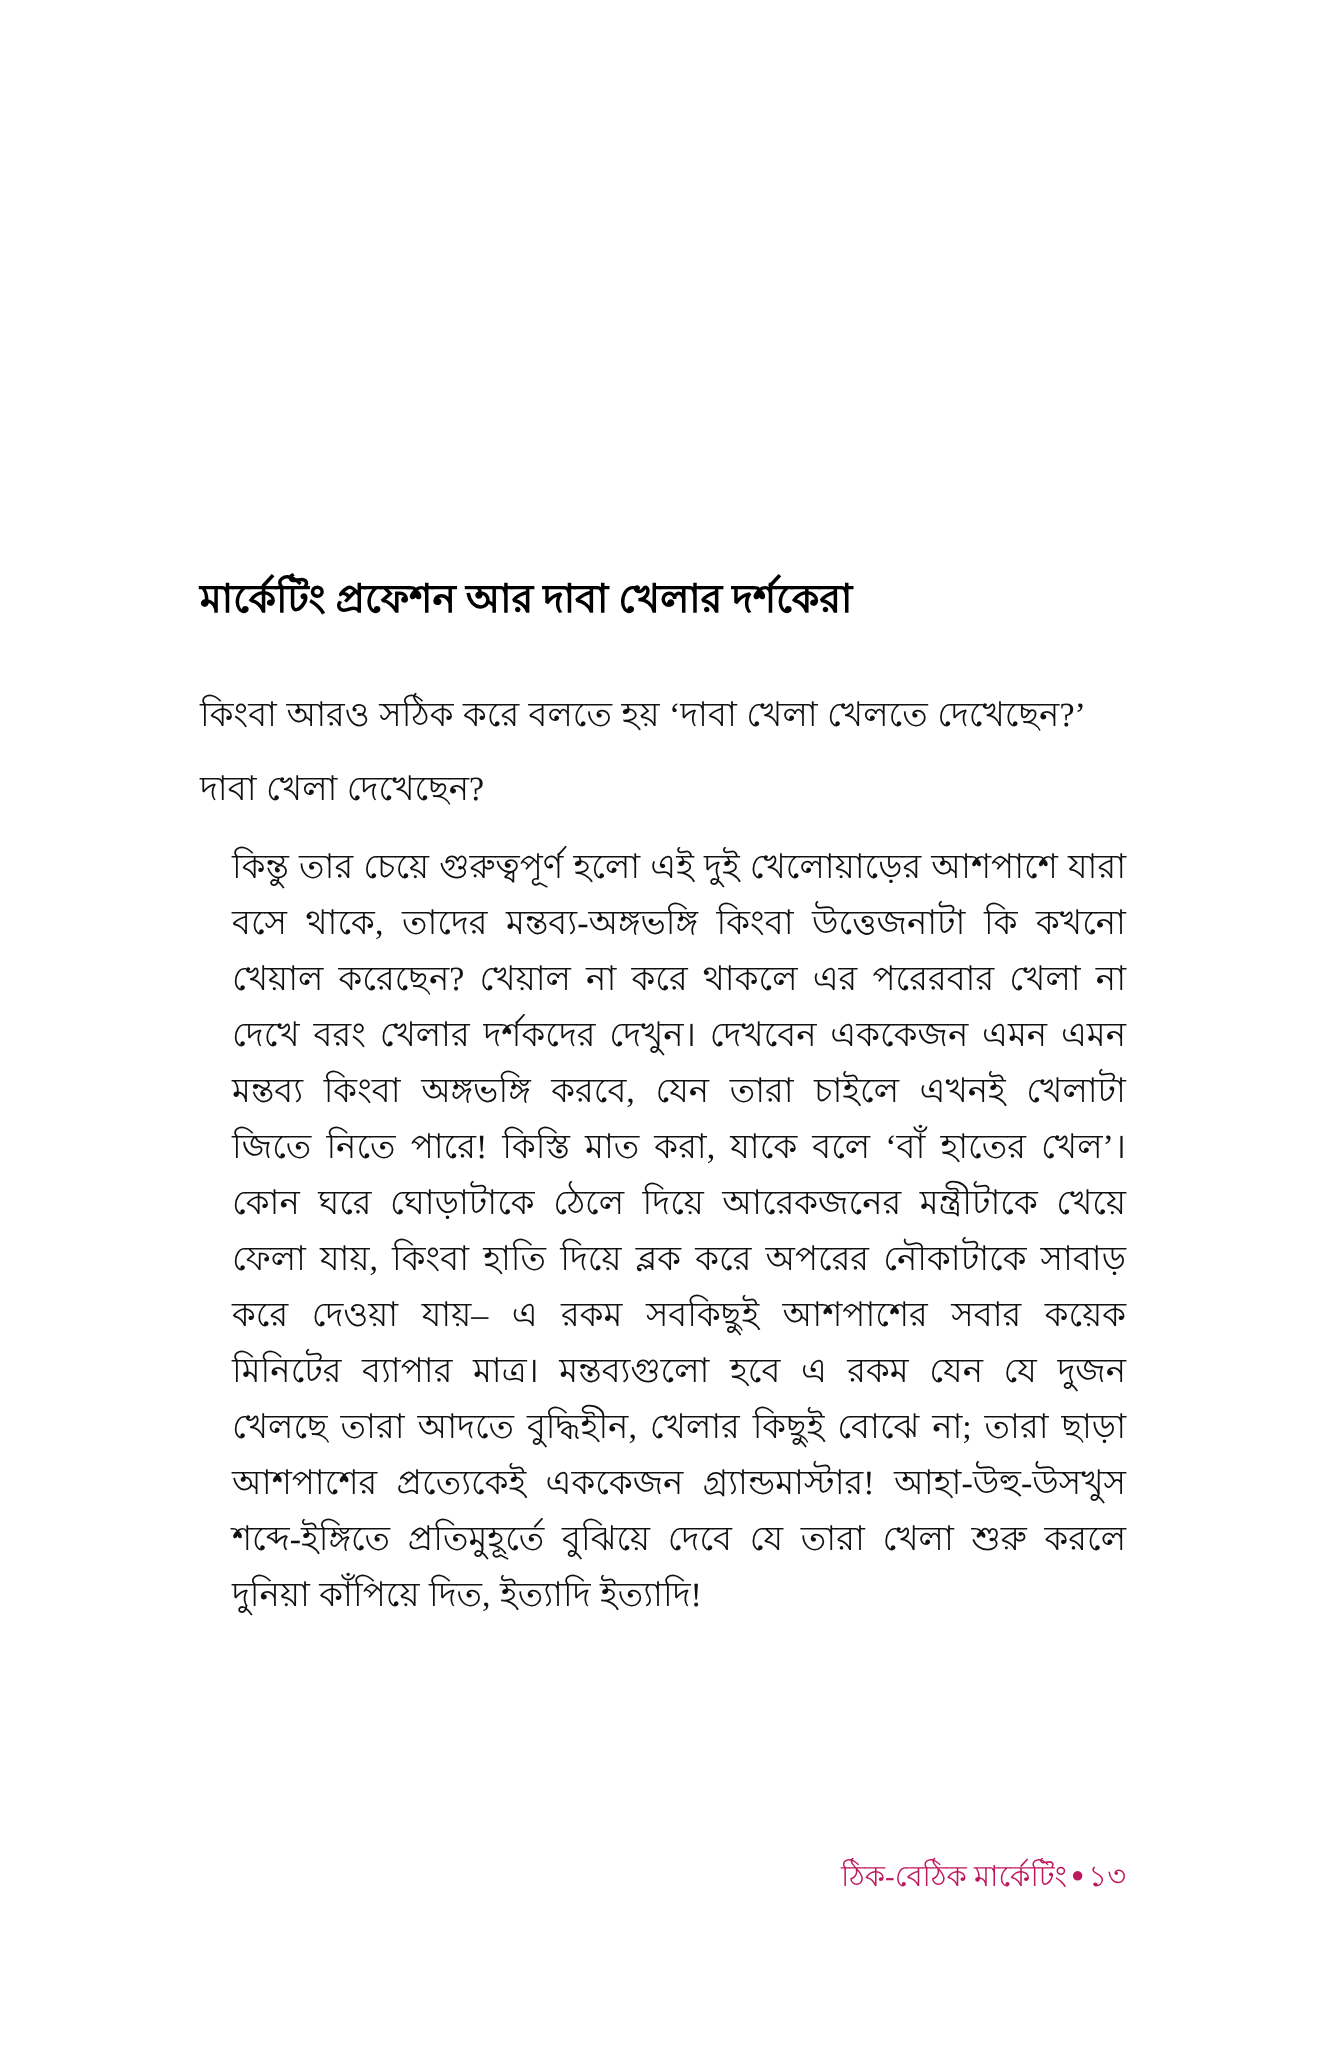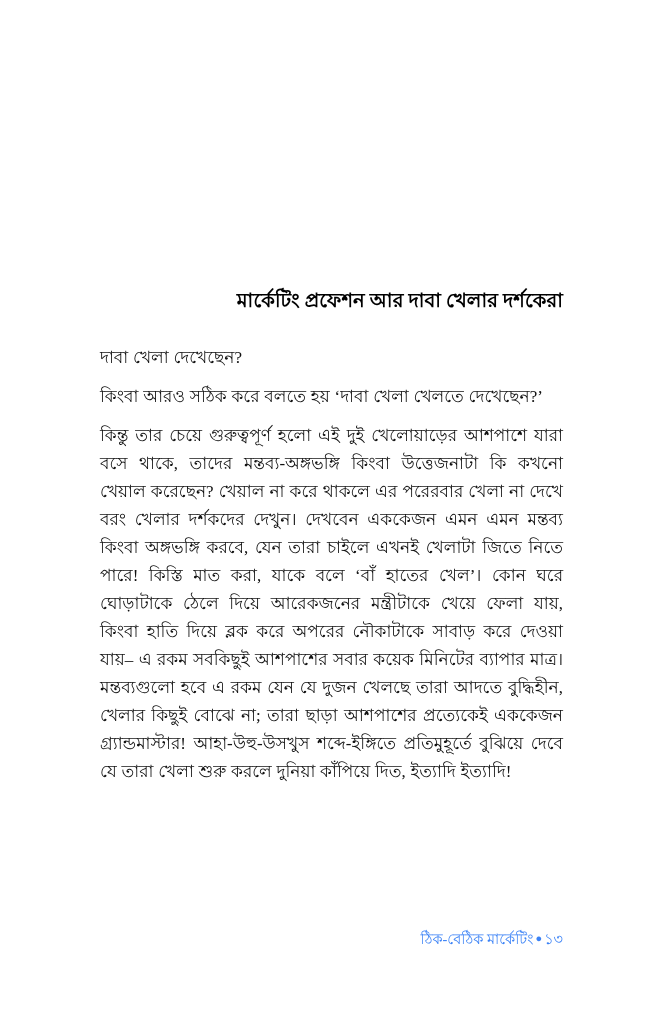--- a/index.html
+++ b/index.html
@@ -24,82 +24,83 @@
   
   .content {
     position: absolute;
     left: 100px;
     top: 288px;
     width: 463px;
   }
 
   .chapter-heading {
     margin: 0 0 30px 0;
-    text-align: right;
+    text-align: left;
     font-size: 19.5px;
     line-height: 1.35;
     font-weight: bold;
     letter-spacing: 0.1px;
     color: #000000;
   }
 
   .body-text {
     margin: 0 0 9px 0;
     text-align: justify;
     text-justify: inter-word;
     font-size: 17px;
     line-height: 28px;
     color: #111111;
     word-spacing: 0.5px;
   }
 
   .body-text:last-child {
     margin-bottom: 0;
+    margin-left: 16px;
   }
 
   .body-text.lead {
     text-align: left;
   }
 
   .body-text.block {
     margin-top: 11px;
   }
 
   
   .page-footer {
     position: absolute;
     left: 100px;
     top: 928px;
     width: 463px;
     text-align: right;
     font-size: 14.5px;
     line-height: 20px;
-    color: #3b82f6;
+    color: #be185d;
     font-family: "Liberation Serif", "DejaVu Serif", serif;
     white-space: nowrap;
   }
 
   .page-footer .sep {
     padding: 0 2px;
     font-size: 11px;
     vertical-align: 2px;
   }
 </style>
 </head>
 <body>
 
 <div class="page">
 
   <div class="content">
 
     <h1 class="chapter-heading">মার্কেটিং প্রফেশন আর দাবা খেলার দর্শকেরা</h1>
 
+    <p class="body-text lead block">কিংবা আরও সঠিক করে বলতে হয় ‘দাবা খেলা খেলতে দেখেছেন?’</p>
+
     <p class="body-text lead">দাবা খেলা দেখেছেন?</p>
-
-    <p class="body-text lead block">কিংবা আরও সঠিক করে বলতে হয় ‘দাবা খেলা খেলতে দেখেছেন?’</p>
 
 
     <p class="body-text block">কিন্তু তার চেয়ে গুরুত্বপূর্ণ হলো এই দুই খেলোয়াড়ের আশপাশে যারা বসে থাকে, তাদের মন্তব্য-অঙ্গভঙ্গি কিংবা উত্তেজনাটা কি কখনো খেয়াল করেছেন? খেয়াল না করে থাকলে এর পরেরবার খেলা না দেখে বরং খেলার দর্শকদের দেখুন। দেখবেন এককেজন এমন এমন মন্তব্য কিংবা অঙ্গভঙ্গি করবে, যেন তারা চাইলে এখনই খেলাটা জিতে নিতে পারে! কিস্তি মাত করা, যাকে বলে ‘বাঁ হাতের খেল’। কোন ঘরে ঘোড়াটাকে ঠেলে দিয়ে আরেকজনের মন্ত্রীটাকে খেয়ে ফেলা যায়, কিংবা হাতি দিয়ে ব্লক করে অপরের নৌকাটাকে সাবাড় করে দেওয়া যায়– এ রকম সবকিছুই আশপাশের সবার কয়েক মিনিটের ব্যাপার মাত্র। মন্তব্যগুলো হবে এ রকম যেন যে দুজন খেলছে তারা আদতে বুদ্ধিহীন, খেলার কিছুই বোঝে না; তারা ছাড়া আশপাশের প্রত্যেকেই এককেজন গ্র্যান্ডমাস্টার! আহা-উহু-উসখুস শব্দে-ইঙ্গিতে প্রতিমুহূর্তে বুঝিয়ে দেবে যে তারা খেলা শুরু করলে দুনিয়া কাঁপিয়ে দিত, ইত্যাদি ইত্যাদি!</p>
 
   </div>
 
   <div class="page-footer">
     <span>ঠিক-বেঠিক মার্কেটিং</span><span class="sep">●</span><span>১৩</span>
   </div>
 

